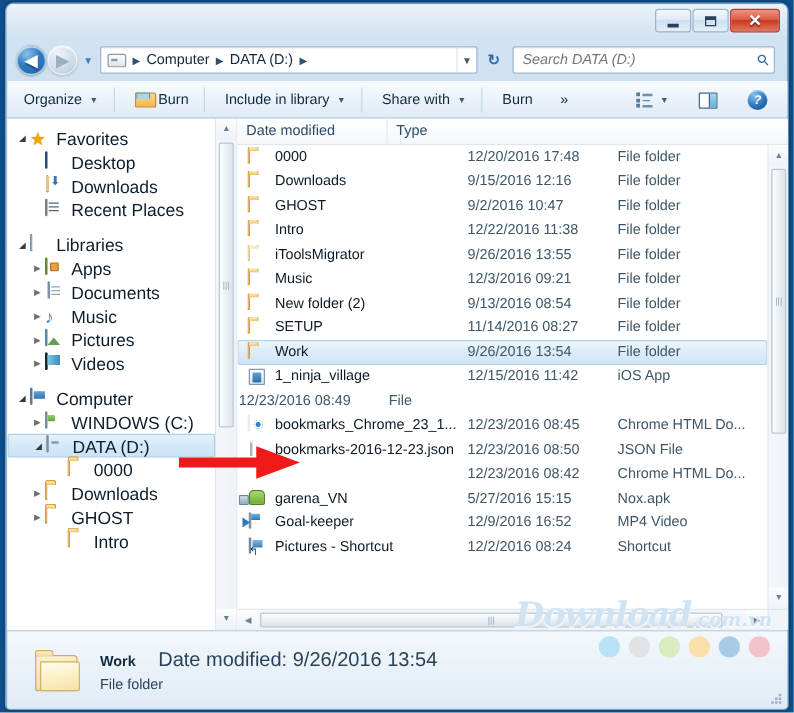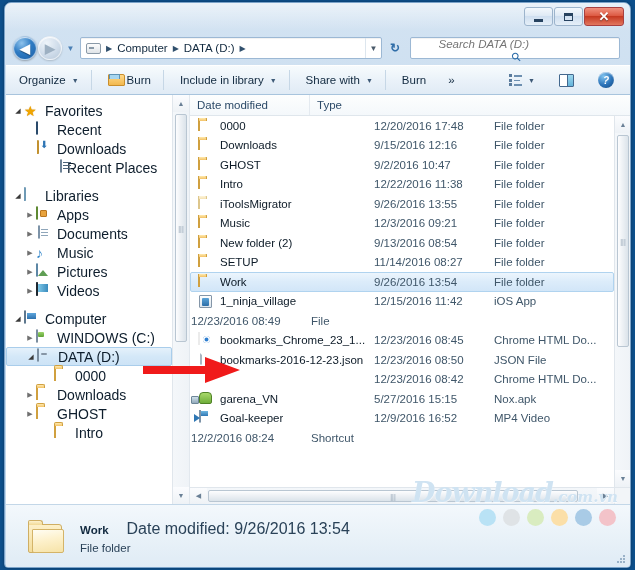--- a/index.html
+++ b/index.html
@@ -105,21 +105,20 @@
     width:22px; height:22px; margin-left:2px; margin-right:4px;
     display:flex; align-items:center; justify-content:center;
     color:#2f6da8; font-size:12px; font-weight:bold; cursor:default;
   }
 
   #searchbox {
     width:210px; height:22px; margin-right:10px;
     background:#fff; border:1px solid #9cb8d4; border-radius:2px;
     display:flex; align-items:center; padding:0 4px 0 7px;
     box-shadow: inset 0 1px 1px rgba(0,0,0,.06);
-    flex-direction: column;
   }
   #search-input {
     flex:1; border:none; outline:none; font-size:11.5px;
     font-family:"Liberation Sans", sans-serif;
     font-style:italic; color:#8a8a8a; background:transparent;
   }
   #search-icon { color:#2c6ca8; font-size:12px; transform:rotate(-45deg); }
 
   
   #toolbar {
@@ -615,28 +614,28 @@
     <div id="navpane">
       <div id="nav-scroll">
           <div class="nav-item" style="padding-left: 6px;">
             <span class="nav-chevron open">◢</span>
             <span class="nav-ico"><span class="ico-star">★</span></span>
             <span class="nav-label">Favorites</span>
           </div>
           <div class="nav-item" style="padding-left: 18px;">
             <span class="nav-chevron"></span>
             <span class="nav-ico"><span class="ico-desktop"></span></span>
-            <span class="nav-label">Recent</span>
+            <span class="nav-label">Desktop</span>
           </div>
           <div class="nav-item" style="padding-left: 18px;">
             <span class="nav-chevron"></span>
             <span class="nav-ico"><span class="ico-dl"></span></span>
             <span class="nav-label">Downloads</span>
           </div>
-          <div class="nav-item" style="padding-left: 28px; text-align: right;">
+          <div class="nav-item" style="padding-left: 18px;">
             <span class="nav-chevron"></span>
             <span class="nav-ico"><span class="ico-recent"></span></span>
             <span class="nav-label">Recent Places</span>
           </div>
           <div class="nav-spacer"></div>
           <div class="nav-item" style="padding-left: 6px;">
             <span class="nav-chevron open">◢</span>
             <span class="nav-ico"><span class="ico-libfolder"></span></span>
             <span class="nav-label">Libraries</span>
           </div>
@@ -848,20 +847,24 @@
           </div>
           <div class="row">
             <span class="cell-name">
               <span class="fi"><span class="fi-mp4"></span></span>
               <span class="fname">Goal-keeper</span>
             </span>
             <span class="cell-date">12/9/2016 16:52</span>
             <span class="cell-type">MP4 Video</span>
           </div>
           <div class="row">
+            <span class="cell-name">
+              <span class="fi"><span class="fi-shortcut"></span></span>
+              <span class="fname">Pictures - Shortcut</span>
+            </span>
             <span class="cell-date">12/2/2016 08:24</span>
             <span class="cell-type">Shortcut</span>
           </div>
         </div>
 
       <div class="vscroll">
         <div class="sb-arrow">
           <span>▲</span>
         </div>
         <div class="sb-thumb" style="top:19px; height:212px;">

